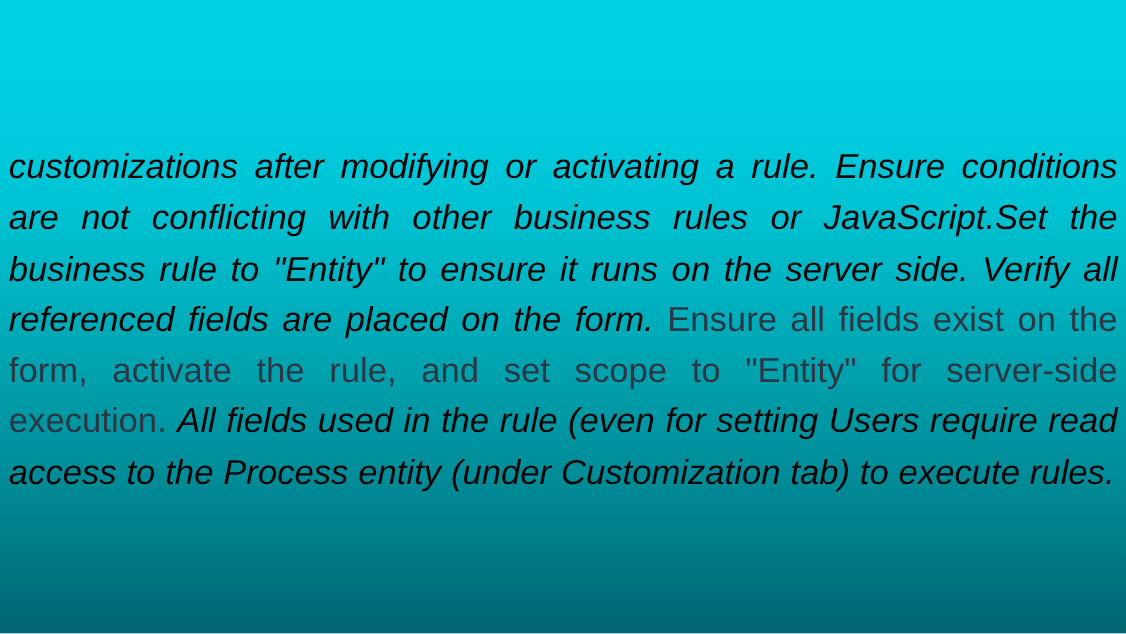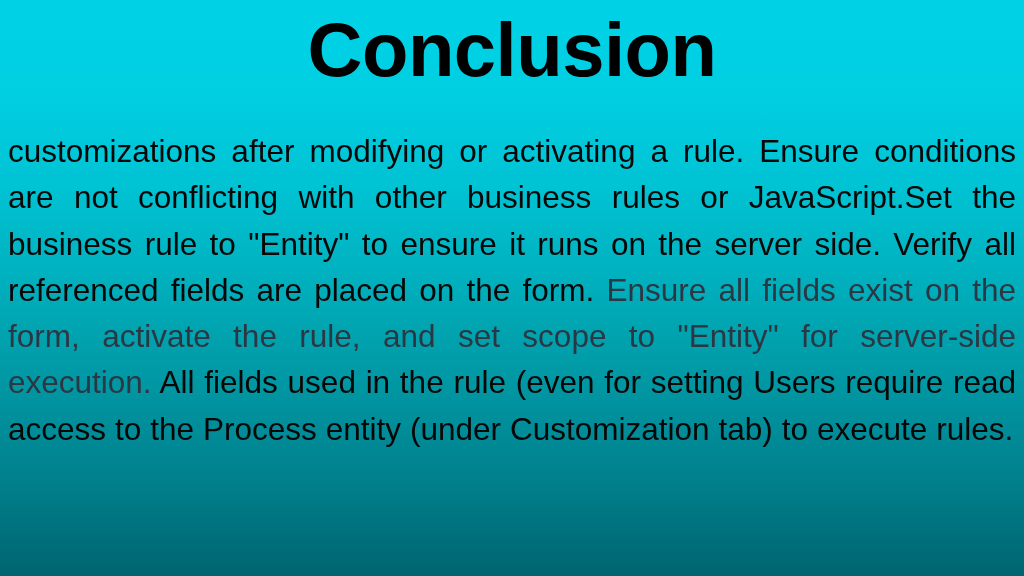--- a/index.html
+++ b/index.html
@@ -56,29 +56,29 @@
     word-spacing: 0.2px;
   }
   .body-block > p {
     margin: 0;
     padding: 0;
     text-align: justify;
   }
   
   .run-dark {
     color: #070707;
+    font-style: italic;
   }
   .run-muted {
     color: #2b3743;
   }
 </style>
 </head>
 <body>
 
 <div class="slide">
 
-  <div class="slide-title">Conclusion</div>
 
   <div class="body-block">
     <p><span class="run-dark">customizations after modifying or activating a rule. Ensure conditions are not conflicting with other business rules or JavaScript.Set the business rule to "Entity" to ensure it runs on the server side. Verify all referenced fields are placed on the form. </span><span class="run-muted">Ensure all fields exist on the form, activate the rule, and set scope to "Entity" for server-side execution. </span><span class="run-dark">All fields used in the rule (even for setting Users require read access to the Process entity (under Customization tab) to execute rules.</span></p>
   </div>
 
 </div>
 
 </body></html>

